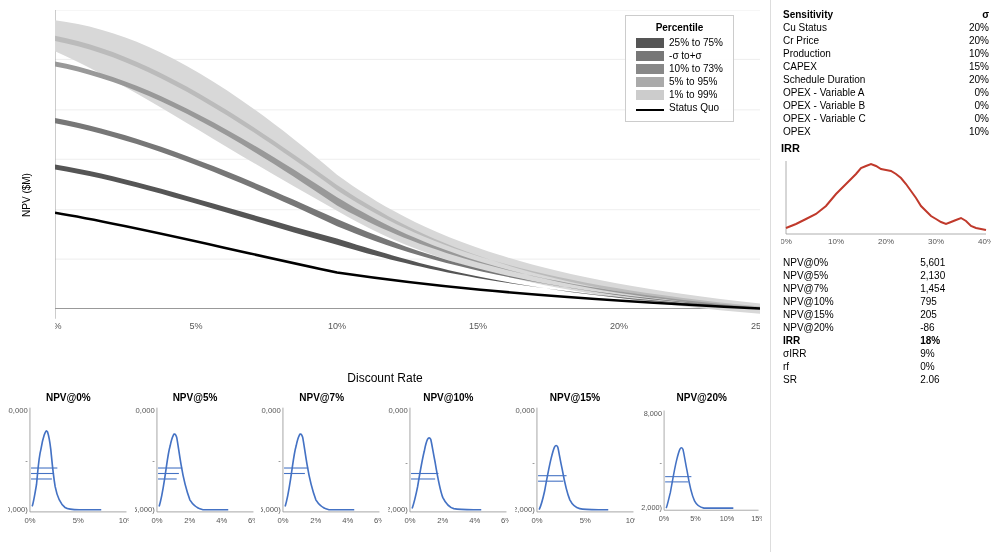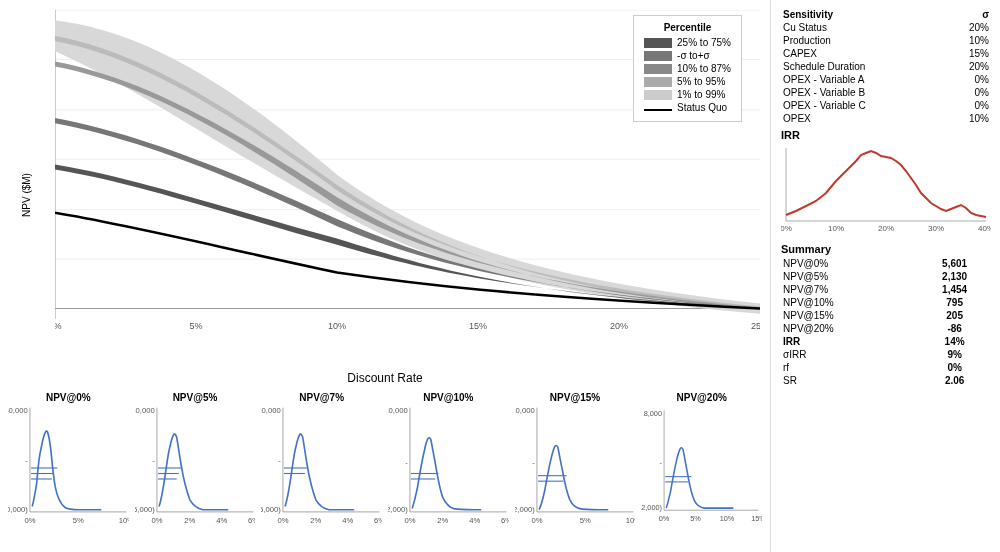--- a/index.html
+++ b/index.html
@@ -33,21 +33,21 @@
       padding: 10px 10px 30px 55px;
     }
     .chart-svg {
       width: 100%;
       height: 100%;
     }
     
     .legend {
       position: absolute;
       top: 15px;
-      right: 28px;
+      right: 36px;
       background: rgba(255,255,255,0.9);
       border: 1px solid #ccc;
       padding: 6px 10px;
       font-size: 10px;
       margin-left: 8px;
     }
     .legend-title {
       font-weight: bold;
       margin-bottom: 4px;
       text-align: center;
@@ -100,22 +100,21 @@
       height: 110px;
       margin: 4px 0;
     }
     .summary-section { }
     .summary-table { width: 100%; border-collapse: collapse; }
     .summary-table td {
       font-size: 10px;
       padding: 1px 2px;
     }
     .summary-table td:last-child {
-      text-align: center;
-      font-weight: bold;
+      text-align: left;
     }
     .bold-row td { font-weight: bold; }
     .y-axis-label {
       position: absolute;
       left: 5px;
       top: 50%;
       transform: translateY(-50%) rotate(-90deg);
       font-size: 10px;
       white-space: nowrap;
     }
@@ -144,21 +143,21 @@
         <div class="legend-item">
           <div class="legend-swatch" style="background:#555;"></div>
           <span>25% to 75%</span>
         </div>
         <div class="legend-item">
           <div class="legend-swatch" style="background:#777;"></div>
           <span>-σ to+σ</span>
         </div>
         <div class="legend-item">
           <div class="legend-swatch" style="background:#888;"></div>
-          <span>10% to 87%</span>
+          <span>10% to 73%</span>
         </div>
         <div class="legend-item">
           <div class="legend-swatch" style="background:#aaa;"></div>
           <span>5% to 95%</span>
         </div>
         <div class="legend-item">
           <div class="legend-swatch" style="background:#ccc;"></div>
           <span>1% to 99%</span>
         </div>
         <div class="legend-item">
@@ -335,20 +334,24 @@
             <td><strong>Sensitivity</strong></td>
             <td style="text-align:right;"><strong>σ</strong></td>
           </tr>
         </thead>
         <tbody>
           <tr>
             <td>Cu Status</td>
             <td>20%</td>
           </tr>
           <tr>
+            <td>Cr Price</td>
+            <td>20%</td>
+          </tr>
+          <tr>
             <td>Production</td>
             <td>10%</td>
           </tr>
           <tr>
             <td>CAPEX</td>
             <td>15%</td>
           </tr>
           <tr>
             <td>Schedule Duration</td>
             <td>20%</td>
@@ -383,21 +386,20 @@
         <text x="55" y="88" font-size="8" text-anchor="middle" fill="#555">10%</text>
         <text x="105" y="88" font-size="8" text-anchor="middle" fill="#555">20%</text>
         <text x="155" y="88" font-size="8" text-anchor="middle" fill="#555">30%</text>
         <text x="205" y="88" font-size="8" text-anchor="middle" fill="#555">40%</text>
 
         <polyline points="5,72 15,68 25,63 35,58 45,50 55,38 65,28 75,18 80,12 85,10 90,8 95,10 100,13 105,14 110,15 115,18 120,22 125,28 130,35 135,42 140,50 145,55 150,60 155,63 160,66 165,68 170,66 175,64 180,62 185,65 190,70 195,72 200,73 205,74" fill="none" stroke="#C0392B" stroke-width="2"></polyline>
       </svg>
     </div>
 
     <div class="summary-section">
-      <div style="font-weight:bold;font-size:11px;margin-bottom:2px;">Summary</div>
       <table class="summary-table">
         <tbody>
           <tr>
             <td>NPV@0%</td>
             <td>5,601</td>
           </tr>
           <tr>
             <td>NPV@5%</td>
             <td>2,130</td>
           </tr>
@@ -412,21 +414,21 @@
           <tr>
             <td>NPV@15%</td>
             <td>205</td>
           </tr>
           <tr>
             <td>NPV@20%</td>
             <td>-86</td>
           </tr>
           <tr class="bold-row">
             <td>IRR</td>
-            <td>14%</td>
+            <td>18%</td>
           </tr>
           <tr>
             <td>σIRR</td>
             <td>9%</td>
           </tr>
           <tr>
             <td>rf</td>
             <td>0%</td>
           </tr>
           <tr>

